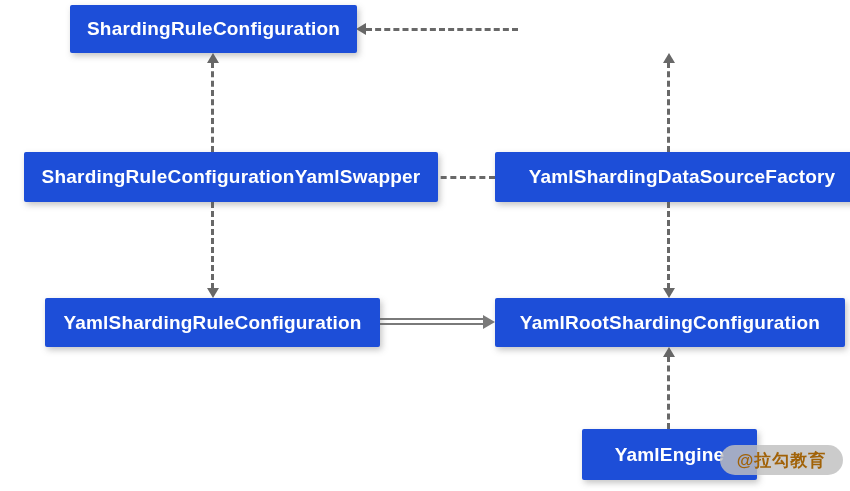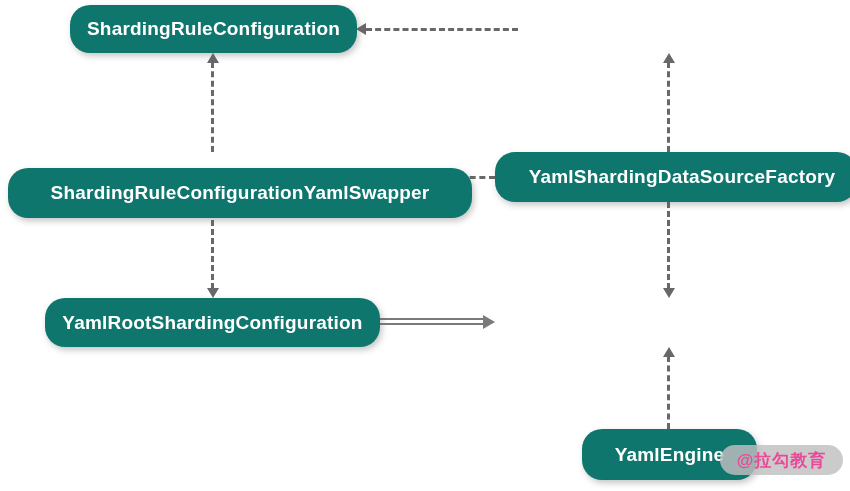--- a/index.html
+++ b/index.html
@@ -1,29 +1,29 @@
 <!DOCTYPE html>
 <html><head>
 <meta charset="utf-8">
 <style>
   html,body{margin:0;padding:0;background:#ffffff;}
   #canvas{
     position:relative;width:850px;height:491px;background:#ffffff;overflow:hidden;
     font-family:"Liberation Sans","DejaVu Sans",sans-serif;
   }
   .node{
-    position:absolute;background:#0f766e;color:#ffffff;border-radius:20px;
+    position:absolute;background:#1d4ed8;color:#ffffff;border-radius:2px;
     display:flex;align-items:center;justify-content:center;
     font-size:19px;font-weight:600;letter-spacing:0.2px;
     box-shadow:2px 3px 6px rgba(90,90,90,0.35);
     white-space:nowrap;
   }
   #node-sharding-rule-configuration{left:70px;top:5px;width:287px;height:48px;}
   #node-sharding-data-source-factory{left:518px;top:5px;width:305px;height:48px;}
-  #node-sharding-rule-configuration-yaml-swapper{left:8px;top:152px;width:464px;height:50px;margin-top:16px;}
+  #node-sharding-rule-configuration-yaml-swapper{left:24px;top:152px;width:414px;height:50px;}
   #node-yaml-sharding-data-source-factory{left:495px;top:152px;width:350px;height:50px;padding-left:12px;}
   #node-yaml-sharding-rule-configuration{left:45px;top:298px;width:335px;height:49px;}
   #node-yaml-root-sharding-configuration{left:495px;top:298px;width:350px;height:49px;}
   #node-yaml-engine{left:582px;top:429px;width:175px;height:51px;}
 
   .vline{position:absolute;width:0;border-left:3px dashed #686868;}
   .hline{position:absolute;height:0;border-top:3px dashed #686868;}
   .dline{position:absolute;border-top:2px solid #7a7a7a;border-bottom:2px solid #7a7a7a;height:3px;background:transparent;}
   .head{position:absolute;width:0;height:0;}
   .head-up{border-left:6px solid transparent;border-right:6px solid transparent;border-bottom:10px solid #686868;}
@@ -53,21 +53,21 @@
   #edgeG-line{left:431px;top:176px;width:64px;}
   #edgeG-head{left:421px;top:171px;}
   
   #edgeH-line{left:380px;top:318px;width:104px;}
   #edgeH-head{left:483px;top:315px;}
 
   .watermark{
     position:absolute;left:720px;top:445px;width:123px;height:30px;
     background:rgba(192,192,192,0.82);border-radius:15px;
     display:flex;align-items:center;justify-content:center;
-    color:#ec4899;font-size:17px;font-weight:600;letter-spacing:1px;
+    color:#a16207;font-size:17px;font-weight:600;letter-spacing:1px;
     z-index:5;
   }
 </style>
 </head>
 <body>
 
 <div id="canvas">
 
   <div class="vline" id="edgeA-line"></div>
   <div class="head head-up" id="edgeA-head"></div>
@@ -93,20 +93,21 @@
   <div class="dline" id="edgeH-line"></div>
   <div class="head head-right" id="edgeH-head"></div>
 
   <div class="node" id="node-sharding-rule-configuration">ShardingRuleConfiguration</div>
 
 
   <div class="node" id="node-sharding-rule-configuration-yaml-swapper">ShardingRuleConfigurationYamlSwapper</div>
 
   <div class="node" id="node-yaml-sharding-data-source-factory">YamlShardingDataSourceFactory</div>
 
-  <div class="node" id="node-yaml-sharding-rule-configuration">YamlRootShardingConfiguration</div>
+  <div class="node" id="node-yaml-sharding-rule-configuration">YamlShardingRuleConfiguration</div>
 
+  <div class="node" id="node-yaml-root-sharding-configuration">YamlRootShardingConfiguration</div>
 
   <div class="node" id="node-yaml-engine">YamlEngine</div>
 
   <div class="watermark">@拉勾教育</div>
 
 </div>
 
 </body></html>

